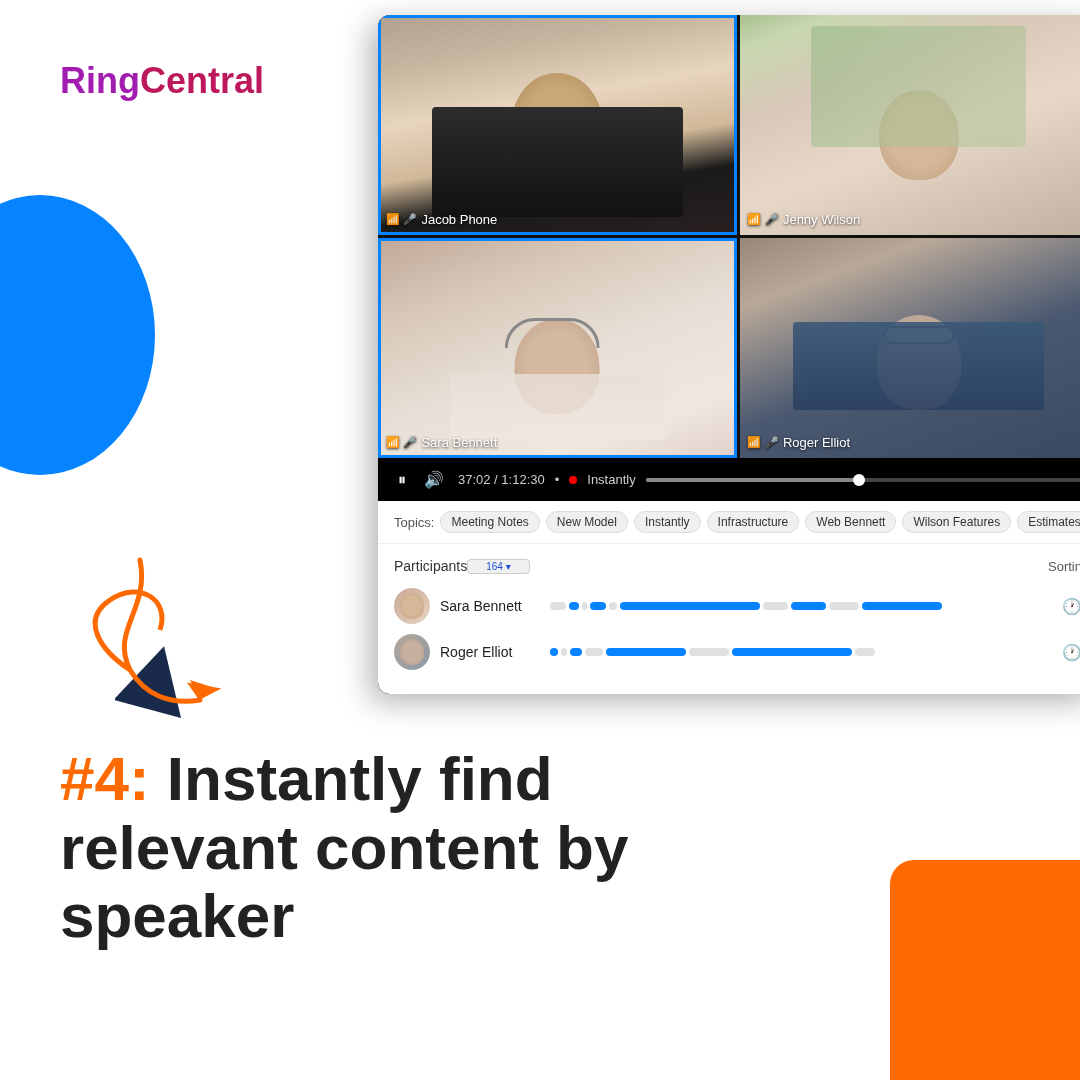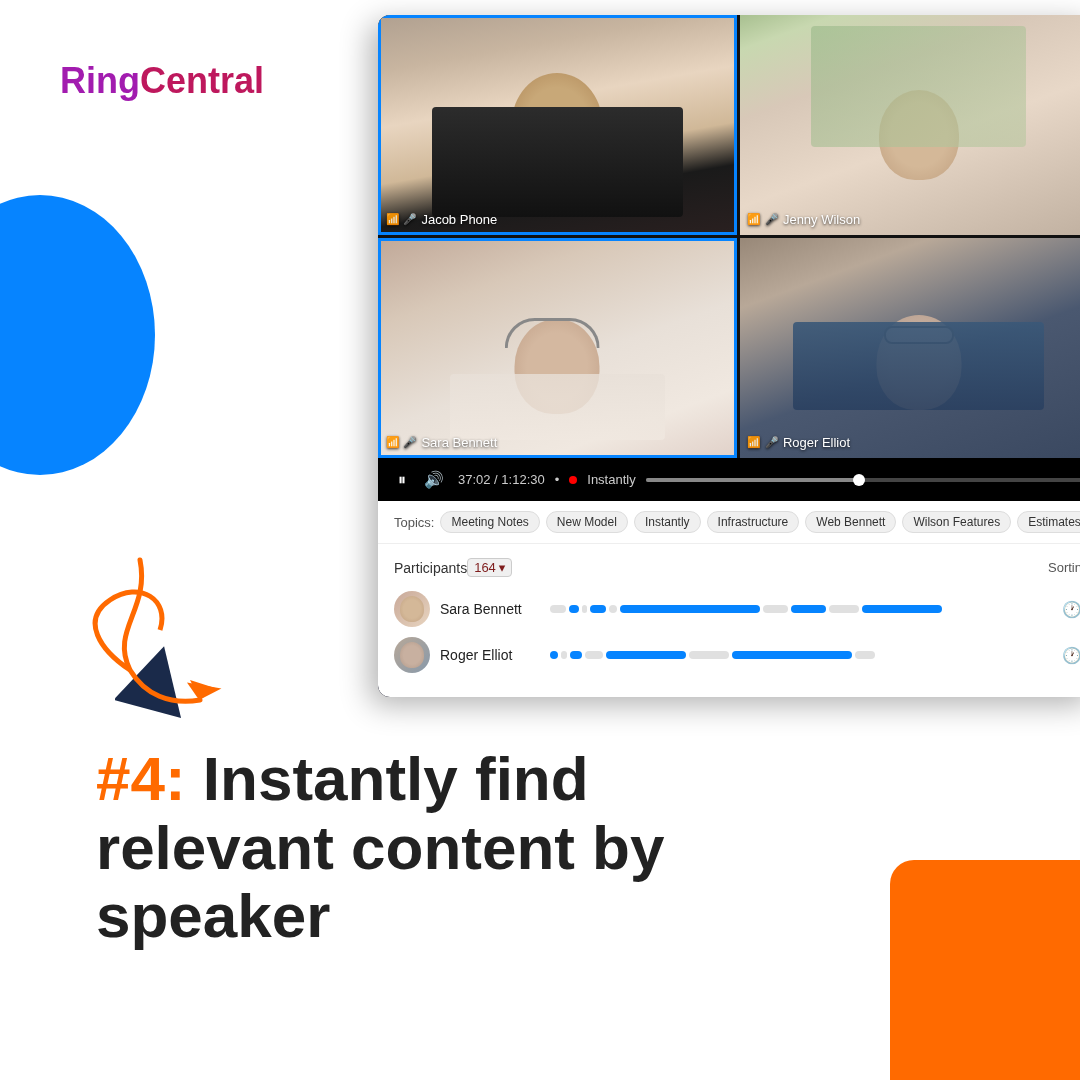--- a/index.html
+++ b/index.html
@@ -197,23 +197,23 @@
       font-weight: 500;
       display: flex;
       align-items: center;
       gap: 0;
     }
 
     .participants-count {
       background: #f0f0f0;
       border: 1px solid #ccc;
       border-radius: 4px;
-      padding: 1px 6px;
-      font-size: 13px;
-      color: #7f1d1d;
+      padding: 1px 18px;
+      font-size: 10px;
+      color: #1d4ed8;
       display: flex;
       align-items: center;
       gap: 3px;
     }
 
     .sorting-label {
       color: #555;
       font-size: 13px;
     }
 
@@ -424,18 +424,18 @@
         <div class="tl-gap" style="width:40px;"></div>
         <div class="tl-segment" style="width:120px;"></div>
         <div class="tl-gap" style="width:20px;"></div>
       </div>
       <span class="clock-icon">🕐</span>
     </div>
 
   </div>
 </div>
 
-<div style="position:absolute; bottom:130px; left:60px; width:600px;margin-left:36px;">
+<div style="position:absolute; bottom:130px; left:60px; width:600px;">
   <div style="font-size:62px; font-weight:700; line-height:1.1; color:#222;">
     <span style="color:#FF6A00;">#4:</span>
     <span>Instantly find relevant content by speaker</span>
   </div>
 </div>
 
 </body></html>

